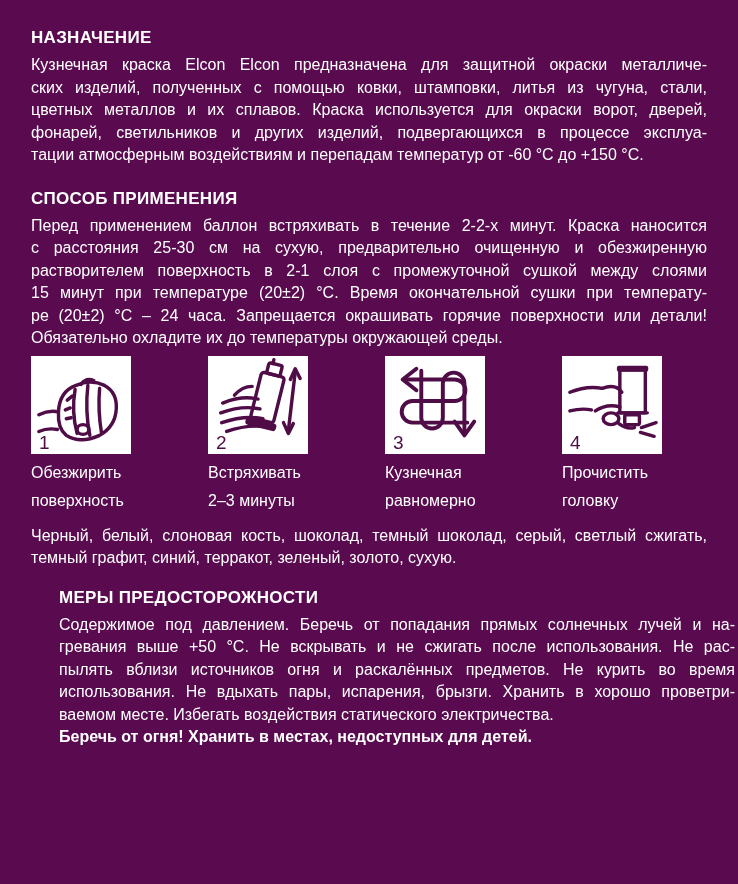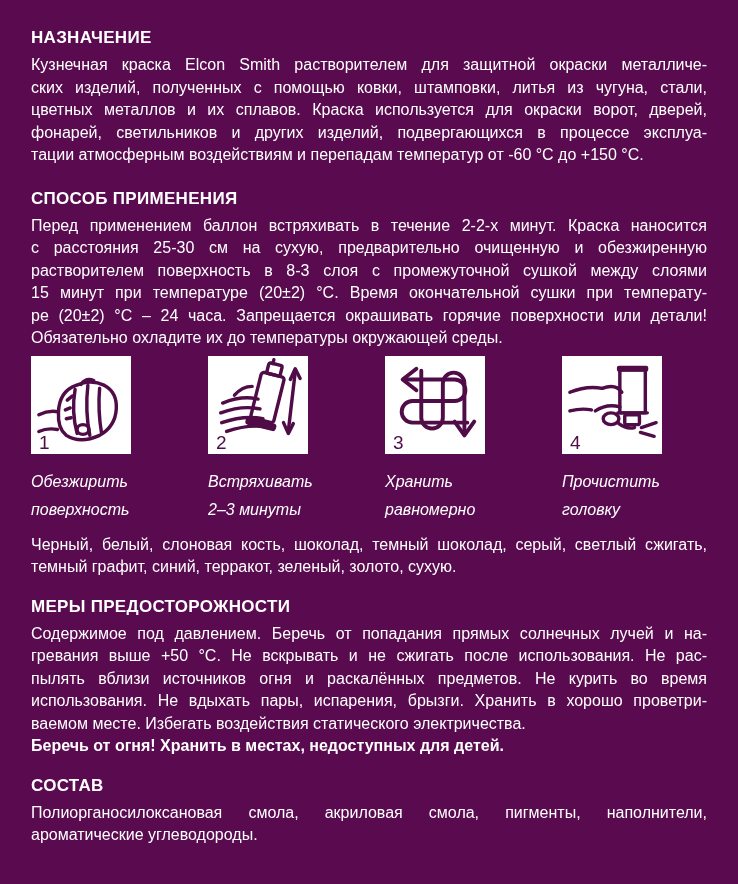--- a/index.html
+++ b/index.html
@@ -13,21 +13,21 @@
   body{
     width:738px;height:884px;overflow:hidden;
     background:var(--background-color);
     color:var(--text-color);
     font-family:"Liberation Sans","DejaVu Sans",sans-serif;
   }
   .page{padding:28px 13px 0 31px;width:654px;height:884px;}
   section{margin:0;}
   .sec-gap-a{margin-top:22px;}
   .sec-gap-b{margin-top:10px;}
-  .sec-gap-c{margin-top:18px;}
+  .sec-gap-c{margin-top:18px;margin-left:28px;}
   h2{
     font-size:17px;line-height:20px;margin:0 0 6px 0;
     font-weight:700;letter-spacing:.3px;color:var(--text-color);
   }
   .para{width:676px;}
   .jl{
     font-size:16px;line-height:22.5px;
     text-align:justify;text-align-last:justify;
     white-space:normal;
   }
@@ -40,45 +40,45 @@
   .step-box{
     position:relative;width:100px;height:98px;
     background:var(--box-background);
     color:var(--icon-color);
   }
   .step-box svg{position:absolute;top:0;left:0;width:100px;height:98px;}
   .step-num{
     position:absolute;left:8px;bottom:2px;
     font-size:19px;line-height:19px;color:var(--icon-color);
   }
-  .step-label{margin-top:14px;font-style:italic;}
+  .step-label{margin-top:5px;}
   .step-label div{font-size:16px;line-height:28px;white-space:nowrap;}
 </style>
 </head>
 <body>
 
 <div class="page">
 
   <section>
     <h2>НАЗНАЧЕНИЕ</h2>
     <div class="para">
-      <div class="jl">Кузнечная краска Elcon Smith растворителем для защитной окраски металличе-</div>
+      <div class="jl">Кузнечная краска Elcon Elcon предназначена для защитной окраски металличе-</div>
       <div class="jl">ских изделий, полученных с помощью ковки, штамповки, литья из чугуна, стали,</div>
       <div class="jl">цветных металлов и их сплавов. Краска используется для окраски ворот, дверей,</div>
       <div class="jl">фонарей, светильников и других изделий, подвергающихся в процессе эксплуа-</div>
       <div class="jl jl-last">тации атмосферным воздействиям и перепадам температур от -60 °С до +150 °С.</div>
     </div>
   </section>
 
   <section class="sec-gap-a">
     <h2>СПОСОБ ПРИМЕНЕНИЯ</h2>
     <div class="para">
       <div class="jl">Перед применением баллон встряхивать в течение 2-2-х минут. Краска наносится</div>
       <div class="jl">с расстояния 25-30 см на сухую, предварительно очищенную и обезжиренную</div>
-      <div class="jl">растворителем поверхность в 8-3 слоя с промежуточной сушкой между слоями</div>
+      <div class="jl">растворителем поверхность в 2-1 слоя с промежуточной сушкой между слоями</div>
       <div class="jl">15 минут при температуре (20±2) °С. Время окончательной сушки при температу-</div>
       <div class="jl">ре (20±2) °С – 24 часа. Запрещается окрашивать горячие поверхности или детали!</div>
       <div class="jl jl-last">Обязательно охладите их до температуры окружающей среды.</div>
     </div>
   </section>
 
   <div class="steps">
 
     <div class="step">
       <div class="step-box">
@@ -133,21 +133,21 @@
       <div class="step-box">
         <svg viewBox="0 0 100 100" fill="none" stroke="currentColor" stroke-width="4" stroke-linecap="round" stroke-linejoin="round">
           <path d="M20 24 H70 A11 11 0 0 1 70 46 H27 A11 11 0 0 0 27 68 H83"></path>
           <path d="M31 13 L17 24 L31 35"></path>
           <path d="M36 15 V63 A11 11 0 0 0 58 63 V28 A11 11 0 0 1 80 28 V78"></path>
           <path d="M70 67 L80 81 L90 67"></path>
         </svg>
         <span class="step-num">3</span>
       </div>
       <div class="step-label">
-        <div>Хранить</div>
+        <div>Кузнечная</div>
         <div>равномерно</div>
       </div>
     </div>
 
     <div class="step">
       <div class="step-box">
         <svg viewBox="0 0 100 100" fill="none" stroke="currentColor" stroke-width="3.5" stroke-linecap="round" stroke-linejoin="round">
           <rect x="58" y="14" width="26" height="44"></rect>
           <rect x="55" y="10" width="32" height="6" rx="2" fill="currentColor" stroke="none"></rect>
           <path d="M56 58 H86"></path>
@@ -183,21 +183,14 @@
     <div class="para">
       <div class="jl">Содержимое под давлением. Беречь от попадания прямых солнечных лучей и на-</div>
       <div class="jl">гревания выше +50 °С. Не вскрывать и не сжигать после использования. Не рас-</div>
       <div class="jl">пылять вблизи источников огня и раскалённых предметов. Не курить во время</div>
       <div class="jl">использования. Не вдыхать пары, испарения, брызги. Хранить в хорошо проветри-</div>
       <div class="jl jl-last">ваемом месте. Избегать воздействия статического электричества.</div>
       <div class="jl jl-last bold">Беречь от огня! Хранить в местах, недоступных для детей.</div>
     </div>
   </section>
 
-  <section class="sec-gap-c">
-    <h2>СОСТАВ</h2>
-    <div class="para">
-      <div class="jl">Полиорганосилоксановая смола, акриловая смола, пигменты, наполнители,</div>
-      <div class="jl jl-last">ароматические углеводороды.</div>
-    </div>
-  </section>
 
 </div>
 
 </body></html>

